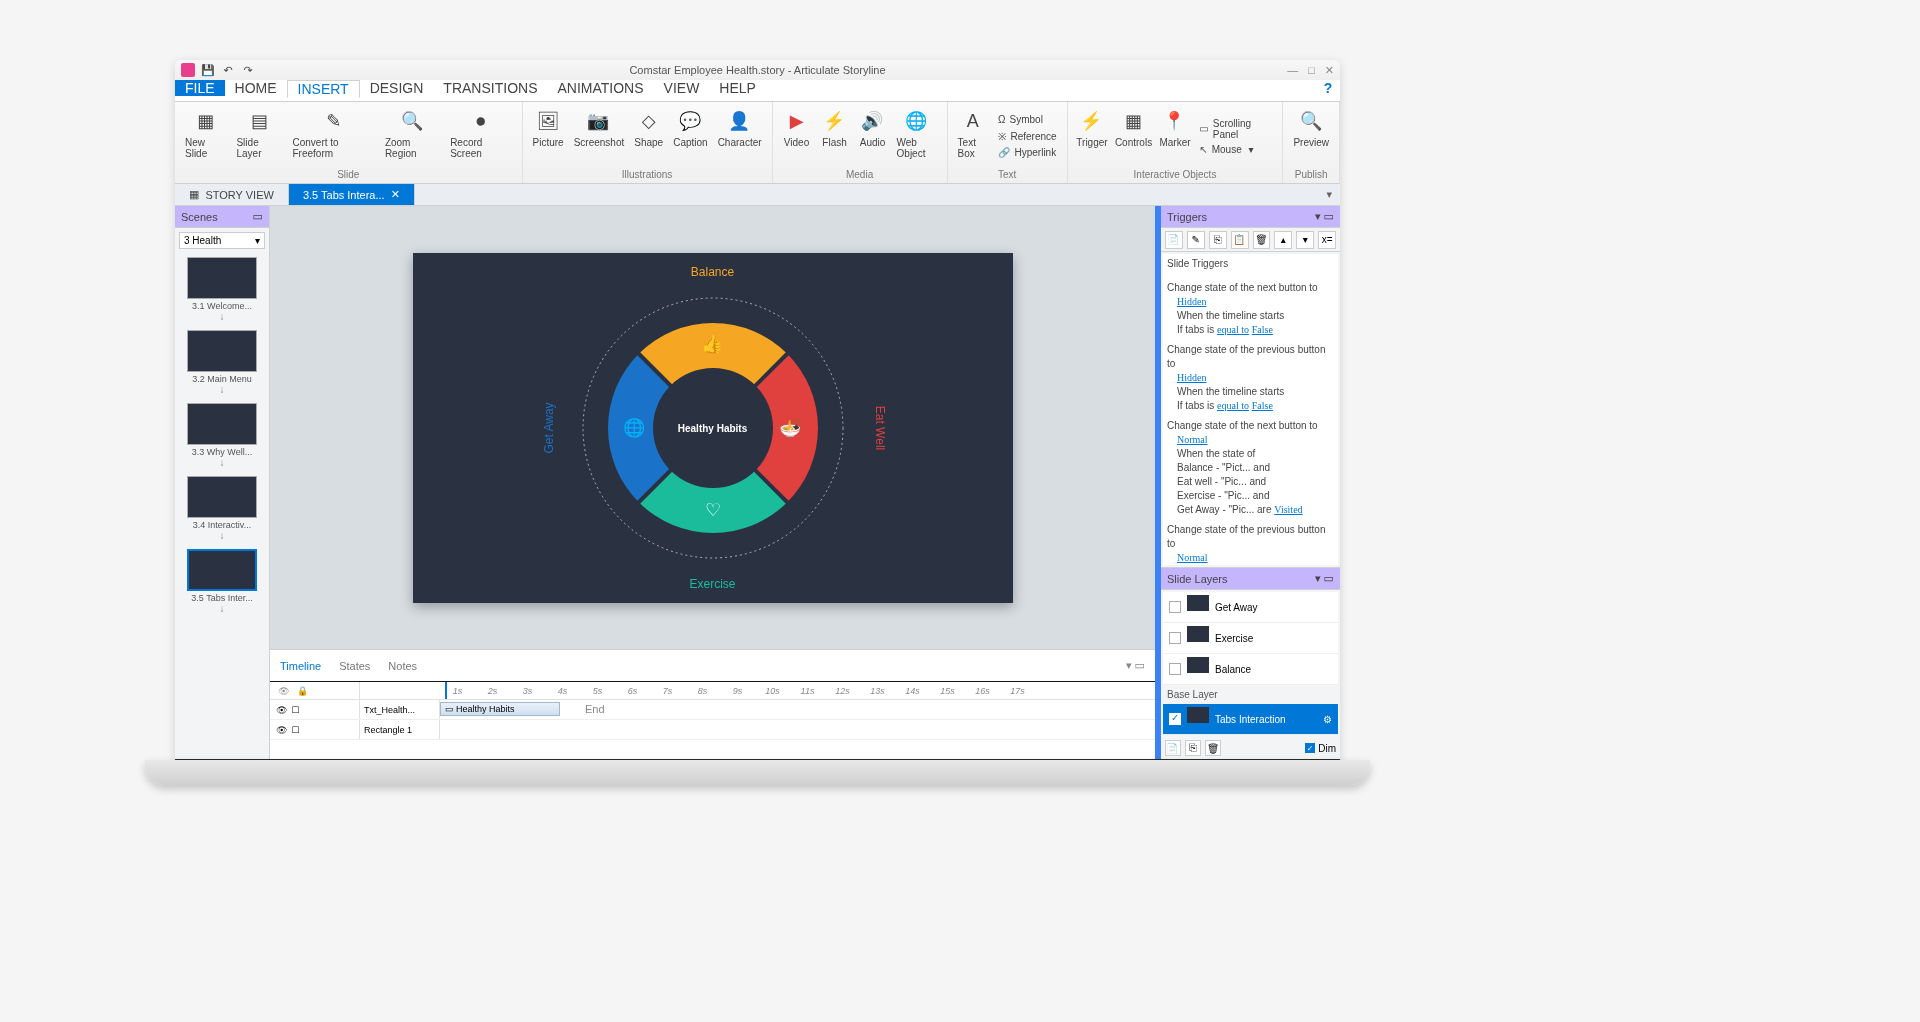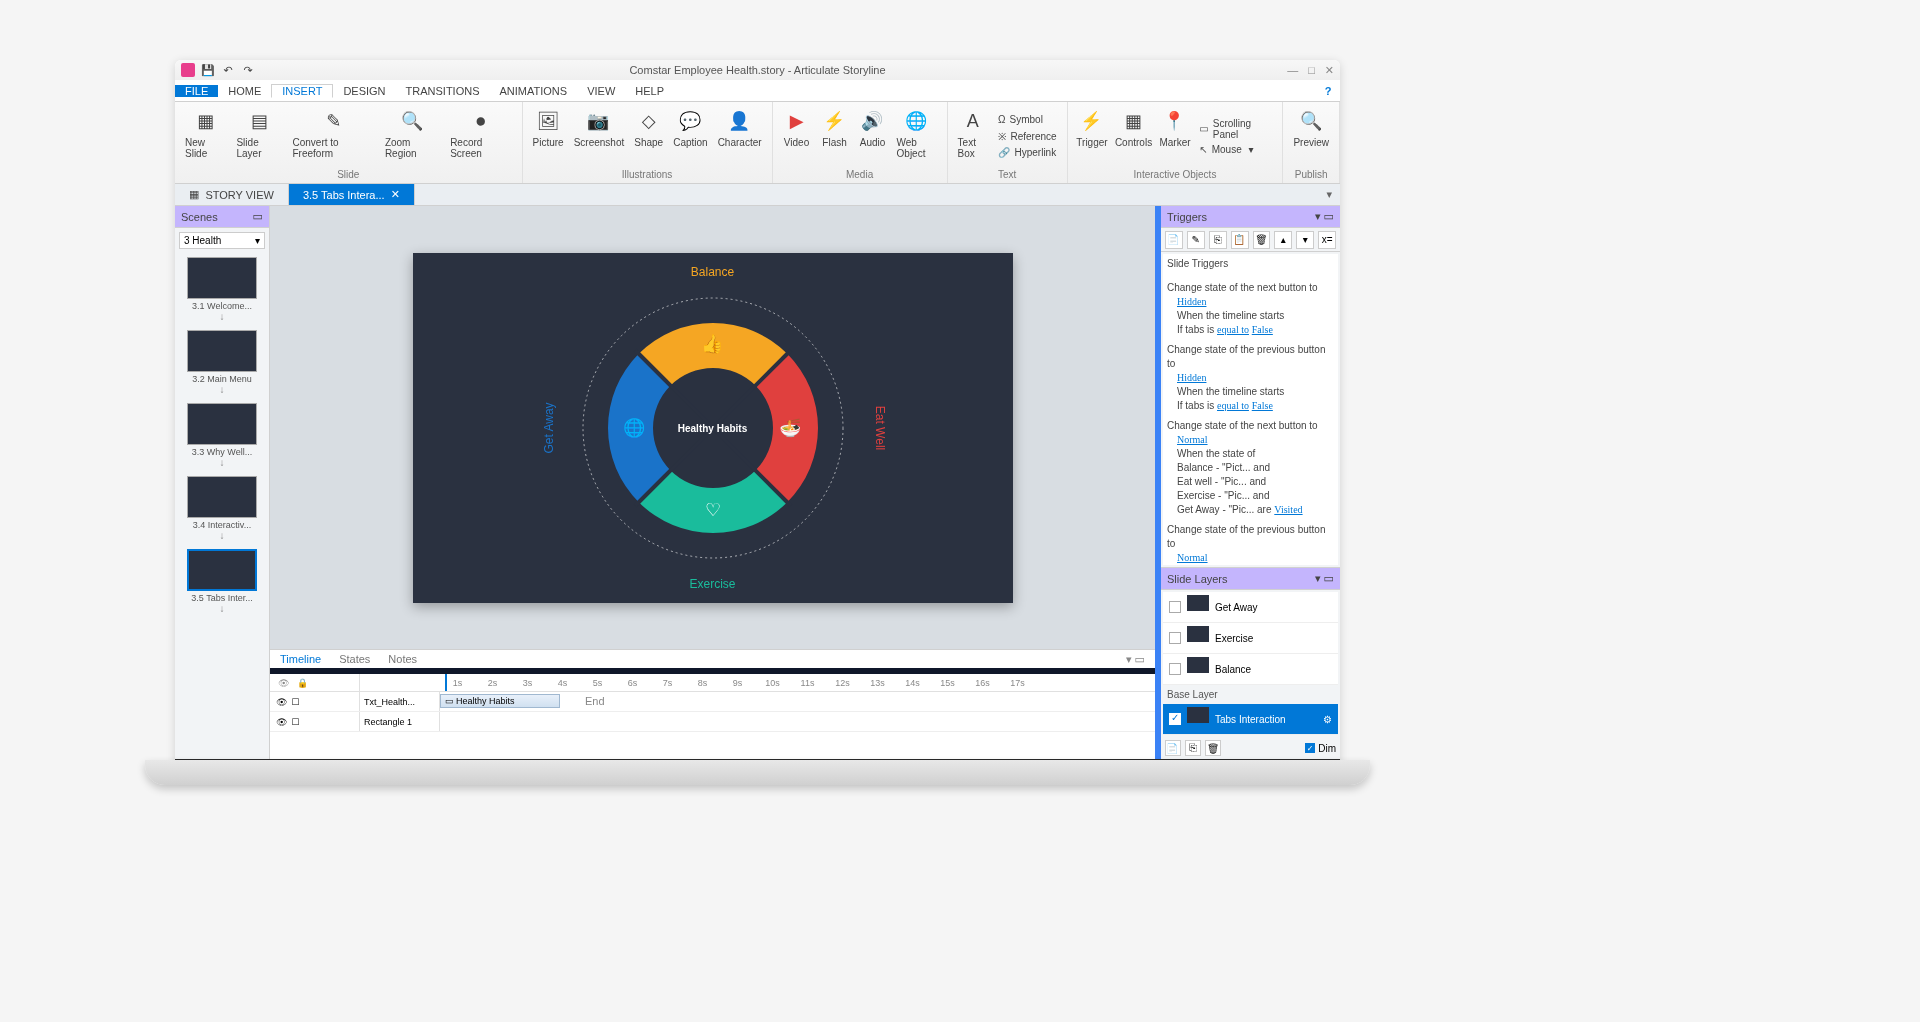--- a/index.html
+++ b/index.html
@@ -9,21 +9,21 @@
 
 
 .titlebar { height:20px; background:linear-gradient(#f7f7f7,#efefef); display:flex; align-items:center; font-size:11px; color:#555; position:relative; }
 .titlebar .qat { display:flex; align-items:center; gap:6px; padding-left:6px; }
 .titlebar .qat .logo { width:14px; height:14px; background:#e83e8c; border-radius:2px; display:inline-block; }
 .titlebar .title { position:absolute; left:50%; transform:translateX(-50%); }
 .titlebar .winbtns { position:absolute; right:6px; display:flex; gap:10px; color:#888; }
 .qat-btn { width:14px; height:14px; display:inline-flex; align-items:center; justify-content:center; font-size:11px; color:#444; }
 
 
-.ribtabs { height:22px; background:#fff; border-bottom:1px solid #d0d0d0; display:flex; align-items:center; font-size:11px; }
+.ribtabs { height:22px; background:#fff; border-bottom:1px solid #d0d0d0; display:flex; align-items:flex-start; font-size:14px; }
 .ribtabs .tab { padding:0 10px; display:flex; align-items:center; color:#444; cursor:pointer; }
 .ribtabs .file { background:#0178d7; color:#fff; }
 .ribtabs .active { color:#0178d7; border:1px solid #d0d0d0; border-bottom:1px solid #fff; background:#fff; margin-bottom:-1px; }
 .ribtabs .help { margin-left:auto; color:#0178d7; width:24px; justify-content:center; font-weight:bold; }
 
 
 .ribbon { height:82px; background:linear-gradient(#fafafa,#f0f0f0); border-bottom:1px solid #d0d0d0; display:flex; }
 .ribgroup { border-right:1px solid #e0e0e0; padding:3px 6px; display:flex; flex-direction:column; }
 .ribgroup .items { display:flex; gap:2px; flex:1; }
 .ribgroup .label { font-size:10px; color:#777; text-align:center; padding-top:2px; }
@@ -52,27 +52,27 @@
 .stage-wrap { flex:1; display:flex; align-items:center; justify-content:center; overflow:hidden; }
 .stage { width:600px; height:350px; background:#2a3140; position:relative; box-shadow:0 4px 12px rgba(0,0,0,.3); }
 
 
 .donut-wrap { position:absolute; left:50%; top:50%; transform:translate(-50%,-50%); }
 .donut-center { position:absolute; left:50%; top:50%; transform:translate(-50%,-50%); color:#fff; font-size:10px; font-weight:bold; text-align:center; }
 .seg-label { position:absolute; font-size:12px; }
 
 
 .timeline { height:110px; background:#fff; border-top:1px solid #d0d0d0; display:flex; flex-direction:column; }
-.tl-tabs { height:24px; display:flex; align-items:center; gap:18px; padding:0 10px; font-size:11px; border-bottom:6px solid #0f172a; }
+.tl-tabs { height:32px; display:flex; align-items:center; gap:18px; padding:0 10px; font-size:11px; border-bottom:1px solid #0f172a; }
 .tl-tabs .t { color:#777; cursor:pointer; }
 .tl-tabs .t.active { color:#0178d7; font-weight:500; }
 .tl-ruler { height:18px; border-bottom:1px solid #e0e0e0; display:flex; font-size:9px; color:#888; position:relative; }
 .tl-ruler .lock { width:90px; border-right:1px solid #e0e0e0; display:flex; align-items:center; gap:8px; padding-left:8px; }
 .tl-ruler .ticks { flex:1; display:flex; align-items:center; }
-.tl-ruler .tick { width:35px; text-align:center; }
+.tl-ruler .tick { width:35px; text-align:center;font-style:italic; }
 .tl-track { height:20px; display:flex; border-bottom:1px solid #eee; font-size:9px; }
 .tl-track .meta { width:90px; display:flex; align-items:center; gap:4px; padding-left:6px; border-right:1px solid #e0e0e0; }
 .tl-track .name { width:80px; padding-left:4px; display:flex; align-items:center; border-right:1px solid #e0e0e0; overflow:hidden; white-space:nowrap; }
 .tl-track .bar { flex:1; position:relative; }
 .tl-bar { position:absolute; top:2px; height:14px; background:linear-gradient(#e8f0fa,#d0e0f0); border:1px solid #a0b8d0; font-size:9px; padding:0 4px; display:flex; align-items:center; }
 
 
 .rightcol { width:185px; background:#f2f4f6; border-left:6px solid #3b82f6; display:flex; flex-direction:column; }
 .trigwrap { flex:1; overflow:hidden; display:flex; flex-direction:column; }
 .trigtools { height:24px; border-bottom:1px solid #d0d0d0; display:flex; align-items:center; gap:4px; padding:0 4px; }

